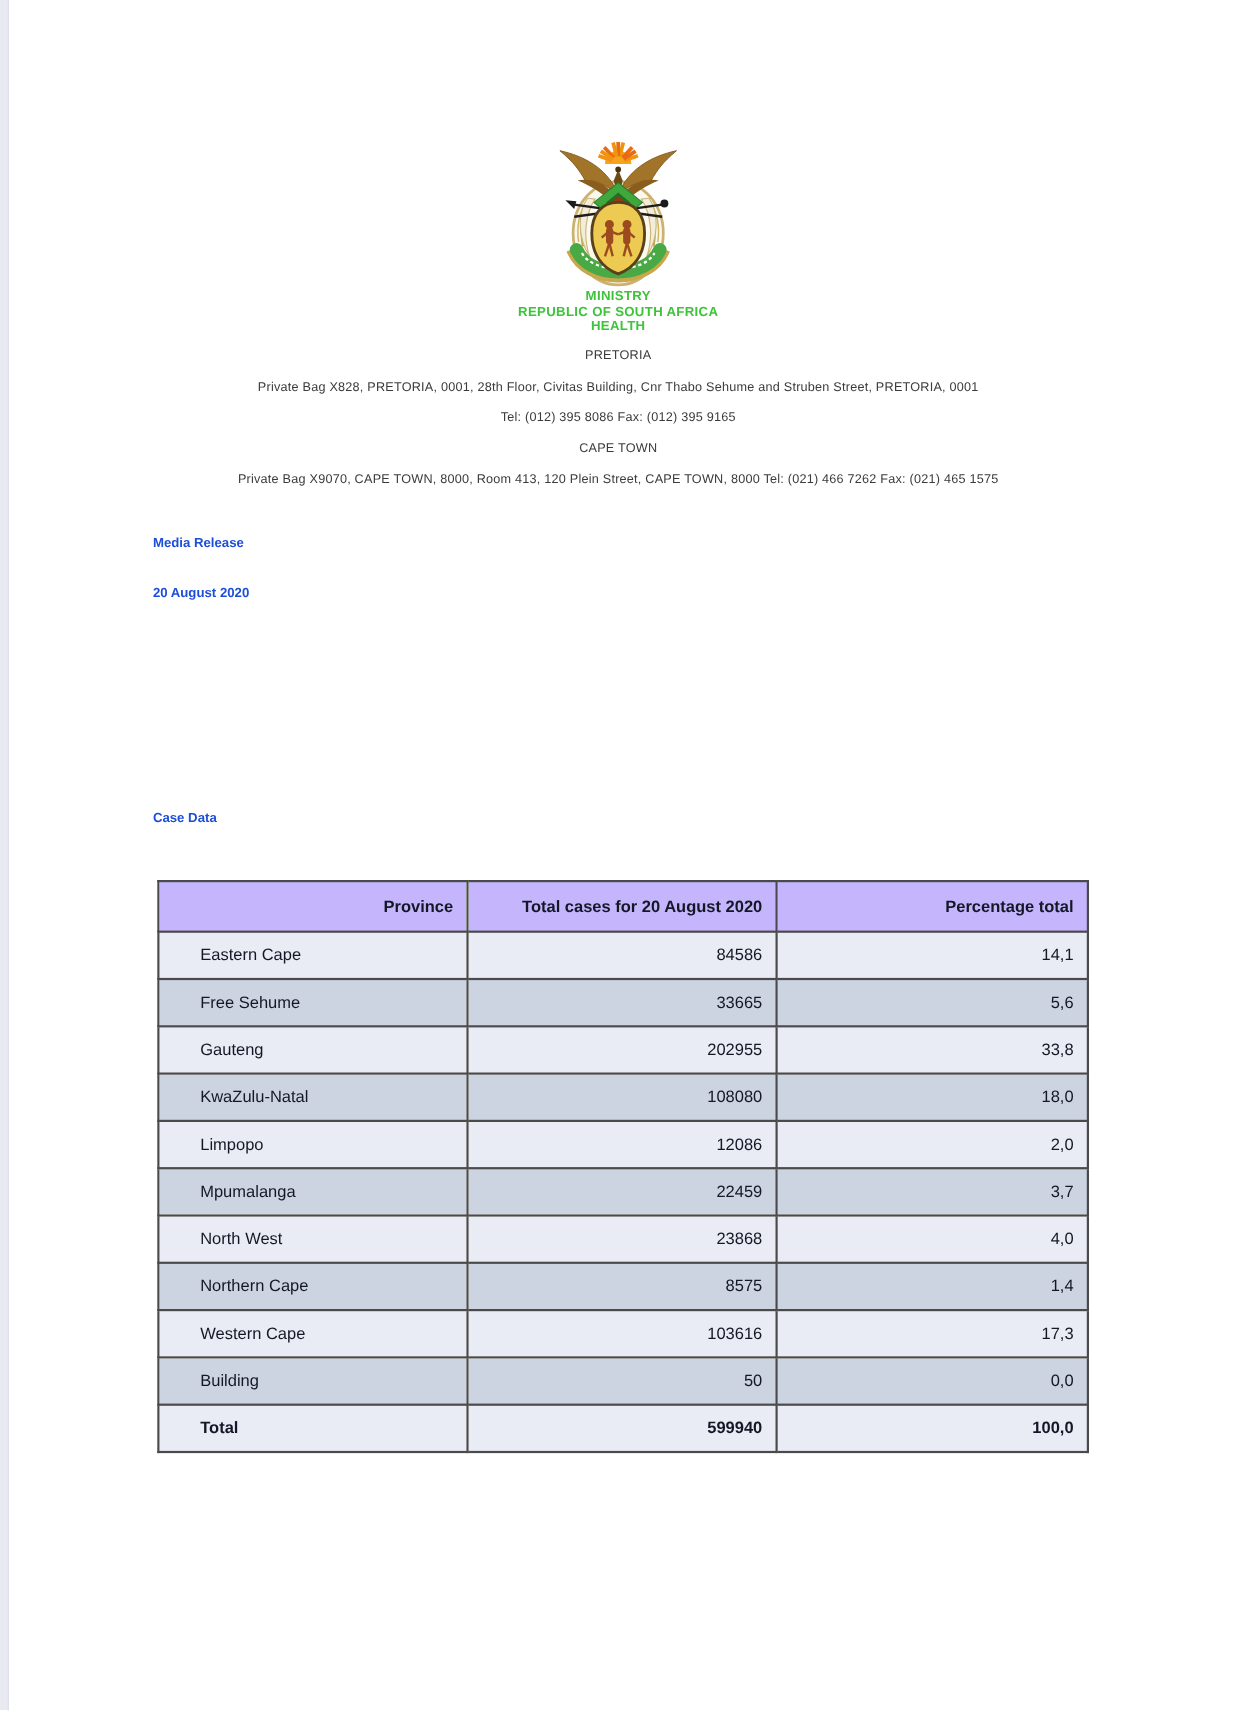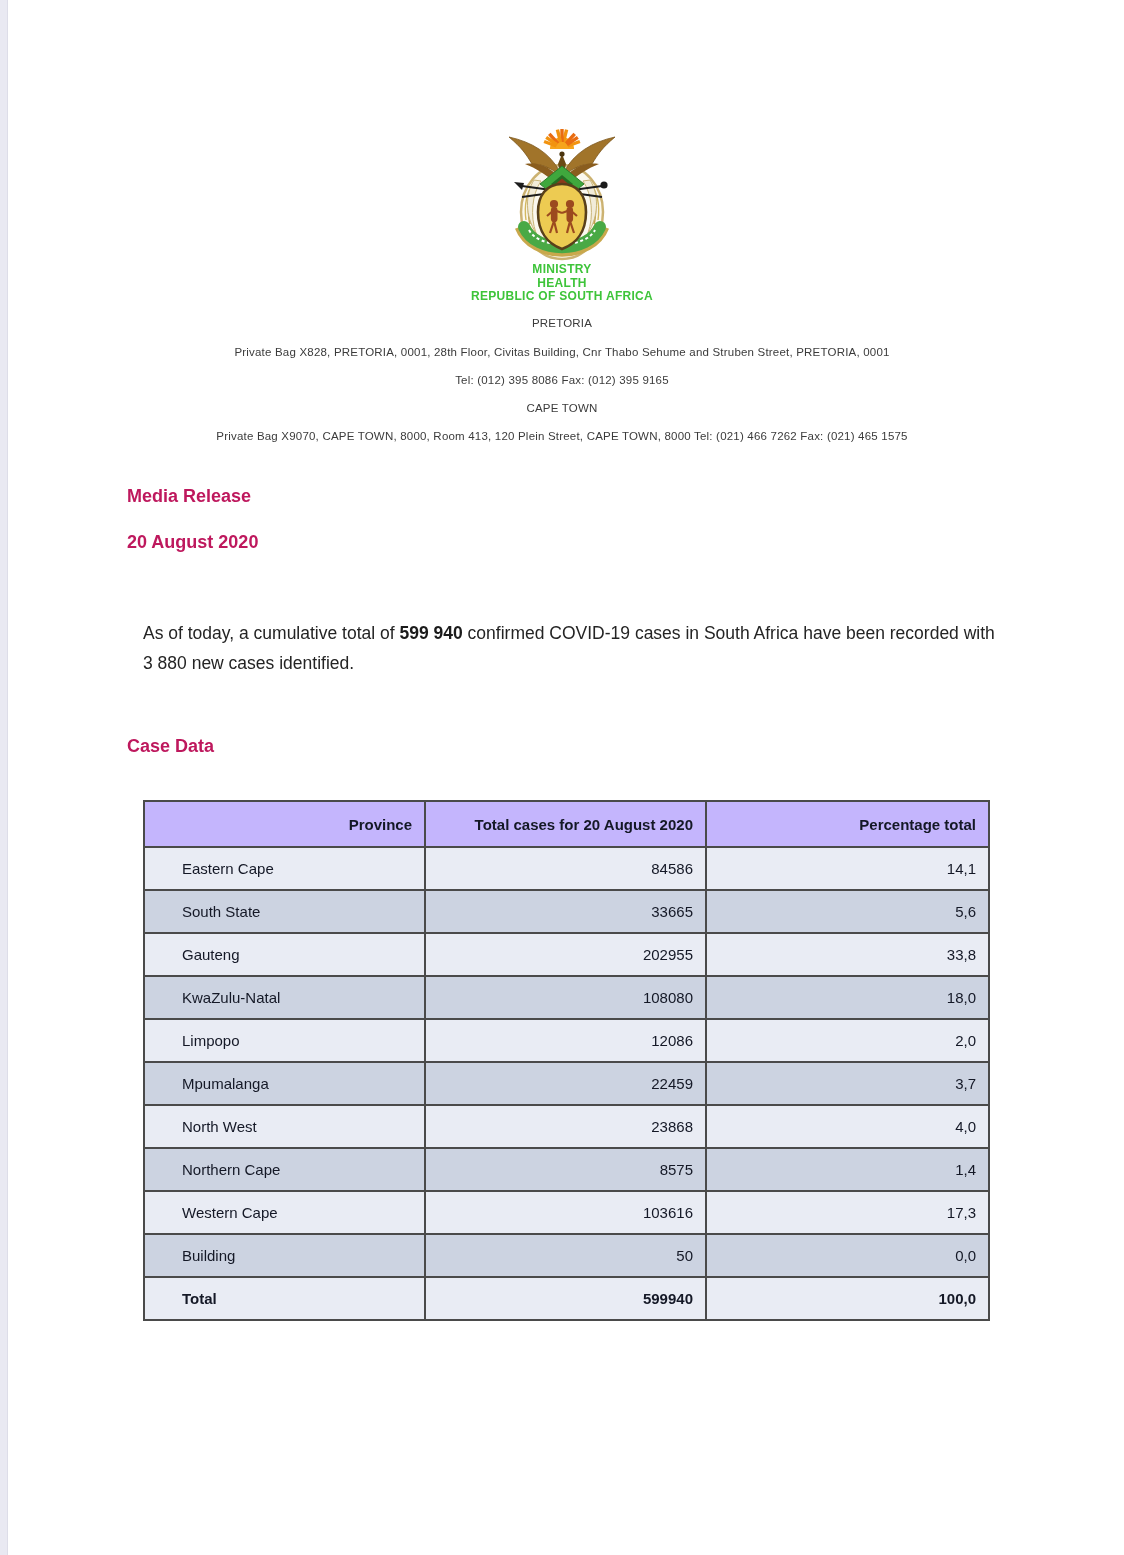--- a/index.html
+++ b/index.html
@@ -5,21 +5,21 @@
   html,body{margin:0;padding:0;background:#ffffff;}
   .page{position:relative;width:1124px;height:1555px;background:#ffffff;
         font-family:Liberation Sans, sans-serif;overflow:hidden;}
   .scroll-strip{position:absolute;left:0;top:0;width:7px;height:1555px;
         background:#e9e9f2;border-right:1px solid #dddde8;}
   .crest{position:absolute;left:50%;top:120px;width:132px;height:144px;margin-left:-66px;}
   .ministry{position:absolute;left:0;width:100%;text-align:center;
         font-weight:bold;font-size:12px;line-height:13.5px;letter-spacing:.3px;}
   .addr{position:absolute;left:0;width:100%;text-align:center;
         font-size:11.5px;color:#3b3b3b;letter-spacing:.2px;}
-  .h-bold{position:absolute;left:127px;font-size:18px;font-weight:bold;color:#be185d;}
+  .h-bold{position:absolute;left:139px;font-size:12px;font-weight:bold;color:#1d4ed8;}
   .para{position:absolute;left:143px;top:619px;width:856px;font-size:17.5px;
         line-height:29.5px;color:#242424;}
   .para b{color:#1b1b1b;}
   .case-table{position:absolute;left:143px;top:800px;width:845px;
         border-collapse:collapse;table-layout:fixed;}
   .case-table th,.case-table td{border:2px solid #4a4a4a;font-size:15px;color:#141826;
         padding:0 12px;overflow:hidden;}
   .case-table th{height:44px;background:#c4b5fd;font-weight:bold;text-align:right;}
   .case-table td{height:41px;}
   .case-table td.prov{text-align:left;padding-left:37px;}
@@ -95,36 +95,33 @@
         <line x1="74" y1="101" x2="71" y2="113"></line>
         <line x1="74" y1="101" x2="78" y2="113"></line>
         <line x1="74" y1="90" x2="81" y2="96"></line>
         <line x1="74" y1="90" x2="66" y2="93"></line>
       </g>
     </svg>
   </div>
 
   <div class="ministry" style="top:263px;color:#3ec43a;">
     <div>MINISTRY</div>
+    <div>REPUBLIC OF SOUTH AFRICA</div>
     <div>HEALTH</div>
-    <div>REPUBLIC OF SOUTH AFRICA</div>
   </div>
 
   <div class="addr" style="top:317px;">PRETORIA</div>
   <div class="addr" style="top:346px;">Private Bag X828, PRETORIA, 0001, 28th Floor, Civitas Building, Cnr Thabo Sehume and Struben Street, PRETORIA, 0001</div>
   <div class="addr" style="top:374px;">Tel: (012) 395 8086 Fax: (012) 395 9165</div>
   <div class="addr" style="top:402px;">CAPE TOWN</div>
   <div class="addr" style="top:430px;">Private Bag X9070, CAPE TOWN, 8000, Room 413, 120 Plein Street, CAPE TOWN, 8000 Tel: (021) 466 7262 Fax: (021) 465 1575</div>
 
   <div class="h-bold" style="top:486px;">Media Release</div>
   <div class="h-bold" style="top:532px;">20 August 2020</div>
 
-  <div class="para">
-    <span>As of today, a cumulative total of </span><b>599 940</b><span> confirmed COVID-19 cases in South Africa have been recorded with 3 880 new cases identified.</span>
-  </div>
 
   <div class="h-bold" style="top:736px;">Case Data</div>
 
   <table class="case-table">
     <colgroup>
         <col style="width:281px">
         <col style="width:281px">
         <col style="width:283px">
       </colgroup>
     <thead>
@@ -134,21 +131,21 @@
         <th>Percentage total</th>
       </tr>
     </thead>
     <tbody>
       <tr class="r-light">
         <td class="prov">Eastern Cape</td>
         <td class="num">84586</td>
         <td class="num">14,1</td>
       </tr>
       <tr class="r-dark">
-        <td class="prov">South State</td>
+        <td class="prov">Free Sehume</td>
         <td class="num">33665</td>
         <td class="num">5,6</td>
       </tr>
       <tr class="r-light">
         <td class="prov">Gauteng</td>
         <td class="num">202955</td>
         <td class="num">33,8</td>
       </tr>
       <tr class="r-dark">
         <td class="prov">KwaZulu-Natal</td>

